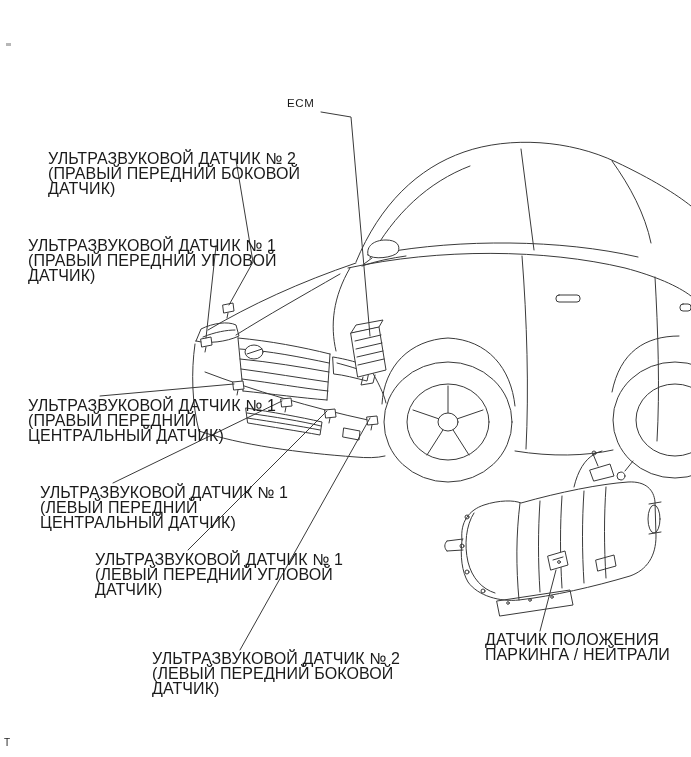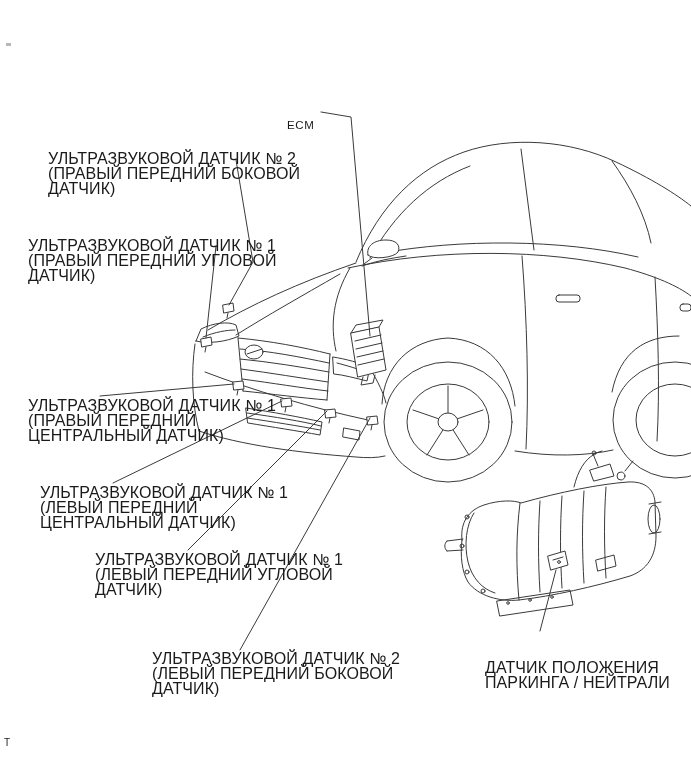--- a/index.html
+++ b/index.html
@@ -195,21 +195,21 @@
         <polyline points="216,246 206,338"></polyline>
         <polyline points="100,396 234,384"></polyline>
         <polyline points="113,483 282,401"></polyline>
         <polyline points="188,550 327,411"></polyline>
         <polyline points="240,650 370,418"></polyline>
         <polyline points="540,631 556,570"></polyline>
       </g>
     </g>
   </svg>
 
-  <div class="callout ecm" style="left:287px; top:118px;">ECM</div>
+  <div class="callout ecm" style="left:287px; top:96px;">ECM</div>
 
   <div class="callout" style="left:48px; top:151px;">УЛЬТРАЗВУКОВОЙ ДАТЧИК № 2
 (ПРАВЫЙ ПЕРЕДНИЙ БОКОВОЙ
 ДАТЧИК)</div>
 
   <div class="callout" style="left:28px; top:238px;">УЛЬТРАЗВУКОВОЙ ДАТЧИК № 1
 (ПРАВЫЙ ПЕРЕДНИЙ УГЛОВОЙ
 ДАТЧИК)</div>
 
   <div class="callout" style="left:28px; top:398px;">УЛЬТРАЗВУКОВОЙ ДАТЧИК № 1
@@ -221,19 +221,19 @@
 ЦЕНТРАЛЬНЫЙ ДАТЧИК)</div>
 
   <div class="callout" style="left:95px; top:552px;">УЛЬТРАЗВУКОВОЙ ДАТЧИК № 1
 (ЛЕВЫЙ ПЕРЕДНИЙ УГЛОВОЙ
 ДАТЧИК)</div>
 
   <div class="callout" style="left:152px; top:651px;">УЛЬТРАЗВУКОВОЙ ДАТЧИК № 2
 (ЛЕВЫЙ ПЕРЕДНИЙ БОКОВОЙ
 ДАТЧИК)</div>
 
-  <div class="callout" style="left:485px; top:660px;">ДАТЧИК ПОЛОЖЕНИЯ
+  <div class="callout" style="left:485px; top:632px;">ДАТЧИК ПОЛОЖЕНИЯ
 ПАРКИНГА / НЕЙТРАЛИ</div>
 
   <div class="corner-mark">T</div>
   <div class="speck"></div>
 
 </div>
 
 </body></html>

